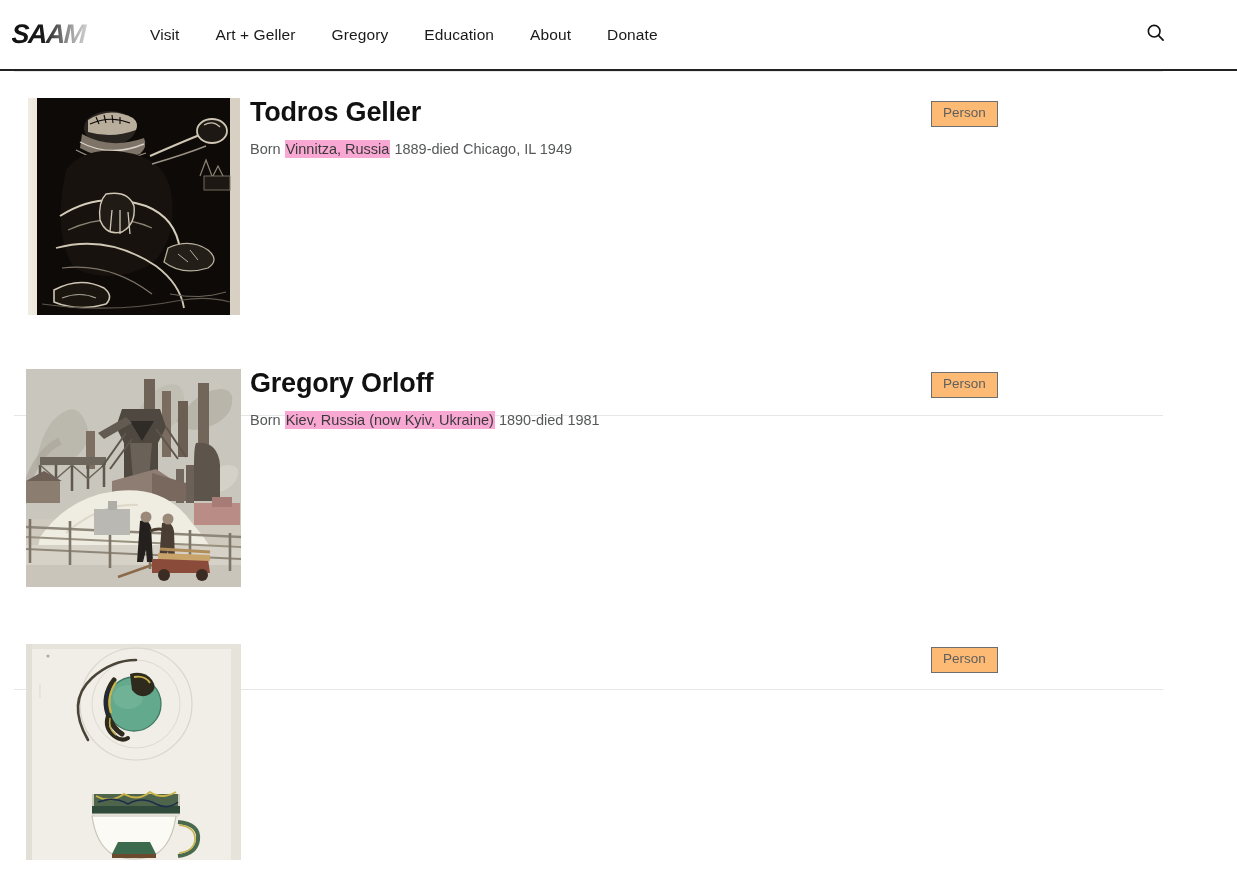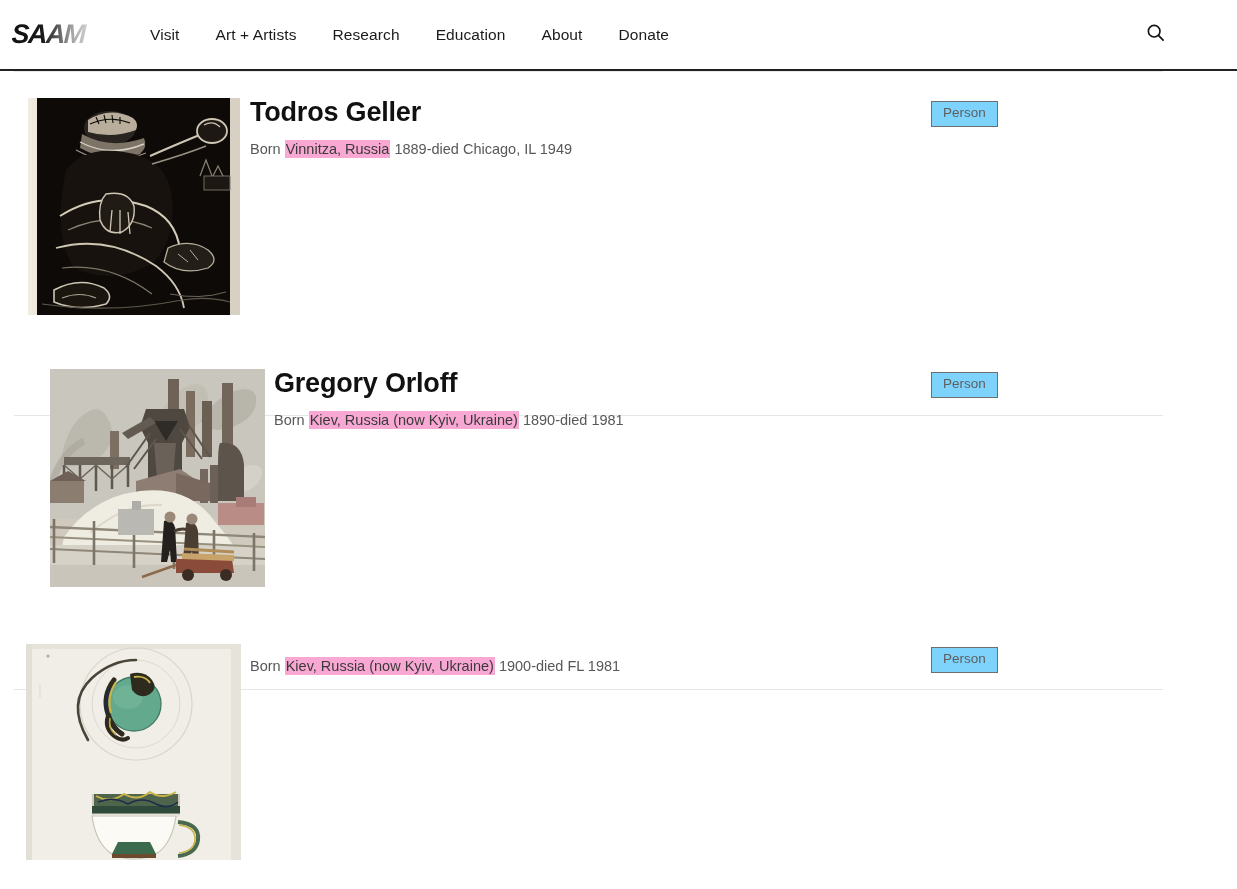--- a/index.html
+++ b/index.html
@@ -116,21 +116,21 @@
     justify-content:flex-start;
     padding-left:0;
   }
   .badge{
     display:inline-block;
     border:1px solid #6e6e6e;
     color:#5e5e5e;
     font-size:13.5px;
     padding:4px 11px 5px 11px;
     line-height:1.1;
-    background:#7dd3fc;
+    background:#fdba74;
     cursor:pointer;
     white-space:nowrap;
   }
   .divider{
     position:absolute;
     left:14px;
     width:1149px;
     height:1px;
     background:#e6e6e6;
   }
@@ -150,22 +150,22 @@
           <stop offset="82%" stop-color="#a9a9a9"></stop>
           <stop offset="100%" stop-color="#cfcfcf"></stop>
         </linearGradient>
       </defs>
       <text x="0" y="48" font-family="'Liberation Sans', sans-serif" font-size="56" font-weight="bold" font-style="italic" letter-spacing="-3" fill="url(#saamgrad)" transform="skewX(-2)">SAAM</text>
     </svg>
   </div>
 
   <nav class="nav">
     <div class="nav-item">Visit</div>
-    <div class="nav-item">Art + Artists</div>
-    <div class="nav-item">Research</div>
+    <div class="nav-item">Art + Geller</div>
+    <div class="nav-item">Gregory</div>
     <div class="nav-item">Education</div>
     <div class="nav-item">About</div>
     <div class="nav-item">Donate</div>
   </nav>
 
   <div class="search-btn">
     <span>
       <svg width="19" height="19" viewBox="0 0 20 20" aria-hidden="true">
         <circle cx="8.6" cy="8.6" r="6.1" fill="none" stroke="#111" stroke-width="1.7"></circle>
         <line x1="13.1" y1="13.1" x2="18" y2="18" stroke="#111" stroke-width="1.8" stroke-linecap="round"></line>
@@ -233,21 +233,21 @@
       </p>
     </div>
 
     <div class="badge-wrap" style="padding-top:3px;">
       <span class="badge">Person</span>
     </div>
   </section>
 
   <div class="divider" style="top:344px;"></div>
 
-  <section class="result-row" style="padding-top:24px; height:274px;padding-left:24px;">
+  <section class="result-row" style="padding-top:24px; height:274px;">
     <div class="thumb-wrap" style="padding-left:26px;">
       <div class="thumb" style="width:215px;height:218px;">
         <svg width="215" height="218" viewBox="0 0 215 218" aria-hidden="true" style="display:block">
           <rect width="215" height="218" fill="#cfcabd"></rect>
 
           <rect width="215" height="150" fill="#c9c6bd"></rect>
 
           <path d="M10 96 q6 -40 26 -52 q14 -10 22 6 q10 18 -4 34 q-18 18 -44 12 z" fill="#b9b5ab" opacity=".85"></path>
           <path d="M0 120 q10 -36 34 -48" stroke="#a8a49a" stroke-width="7" fill="none" opacity=".6"></path>
           <path d="M100 70 q14 -44 40 -54 q16 -4 18 12 q2 20 -16 32 q-22 14 -42 10 z" fill="#c0bcb2" opacity=".9"></path>
@@ -369,25 +369,20 @@
           <path d="M86 210 l44 0 l-6 -12 l-32 0 z" fill="#3c6a4c"></path>
           <path d="M86 210 l44 0 l0 4 l-44 0 z" fill="#6b4a2e"></path>
 
           <circle cx="22" cy="12" r="1.6" fill="#b9a89a"></circle>
           <path d="M14 40 l0 14" stroke="#ddd9cf" stroke-width="1"></path>
         </svg>
       </div>
     </div>
 
     <div class="info">
-      <p class="result-sub">
-        <span>Born</span>
-        <span class="hl">Kiev, Russia (now Kyiv, Ukraine)</span>
-        <span>1900-died FL 1981</span>
-      </p>
     </div>
 
     <div class="badge-wrap" style="padding-top:3px;">
       <span class="badge">Person</span>
     </div>
   </section>
 
 </main>
 
 </body></html>

